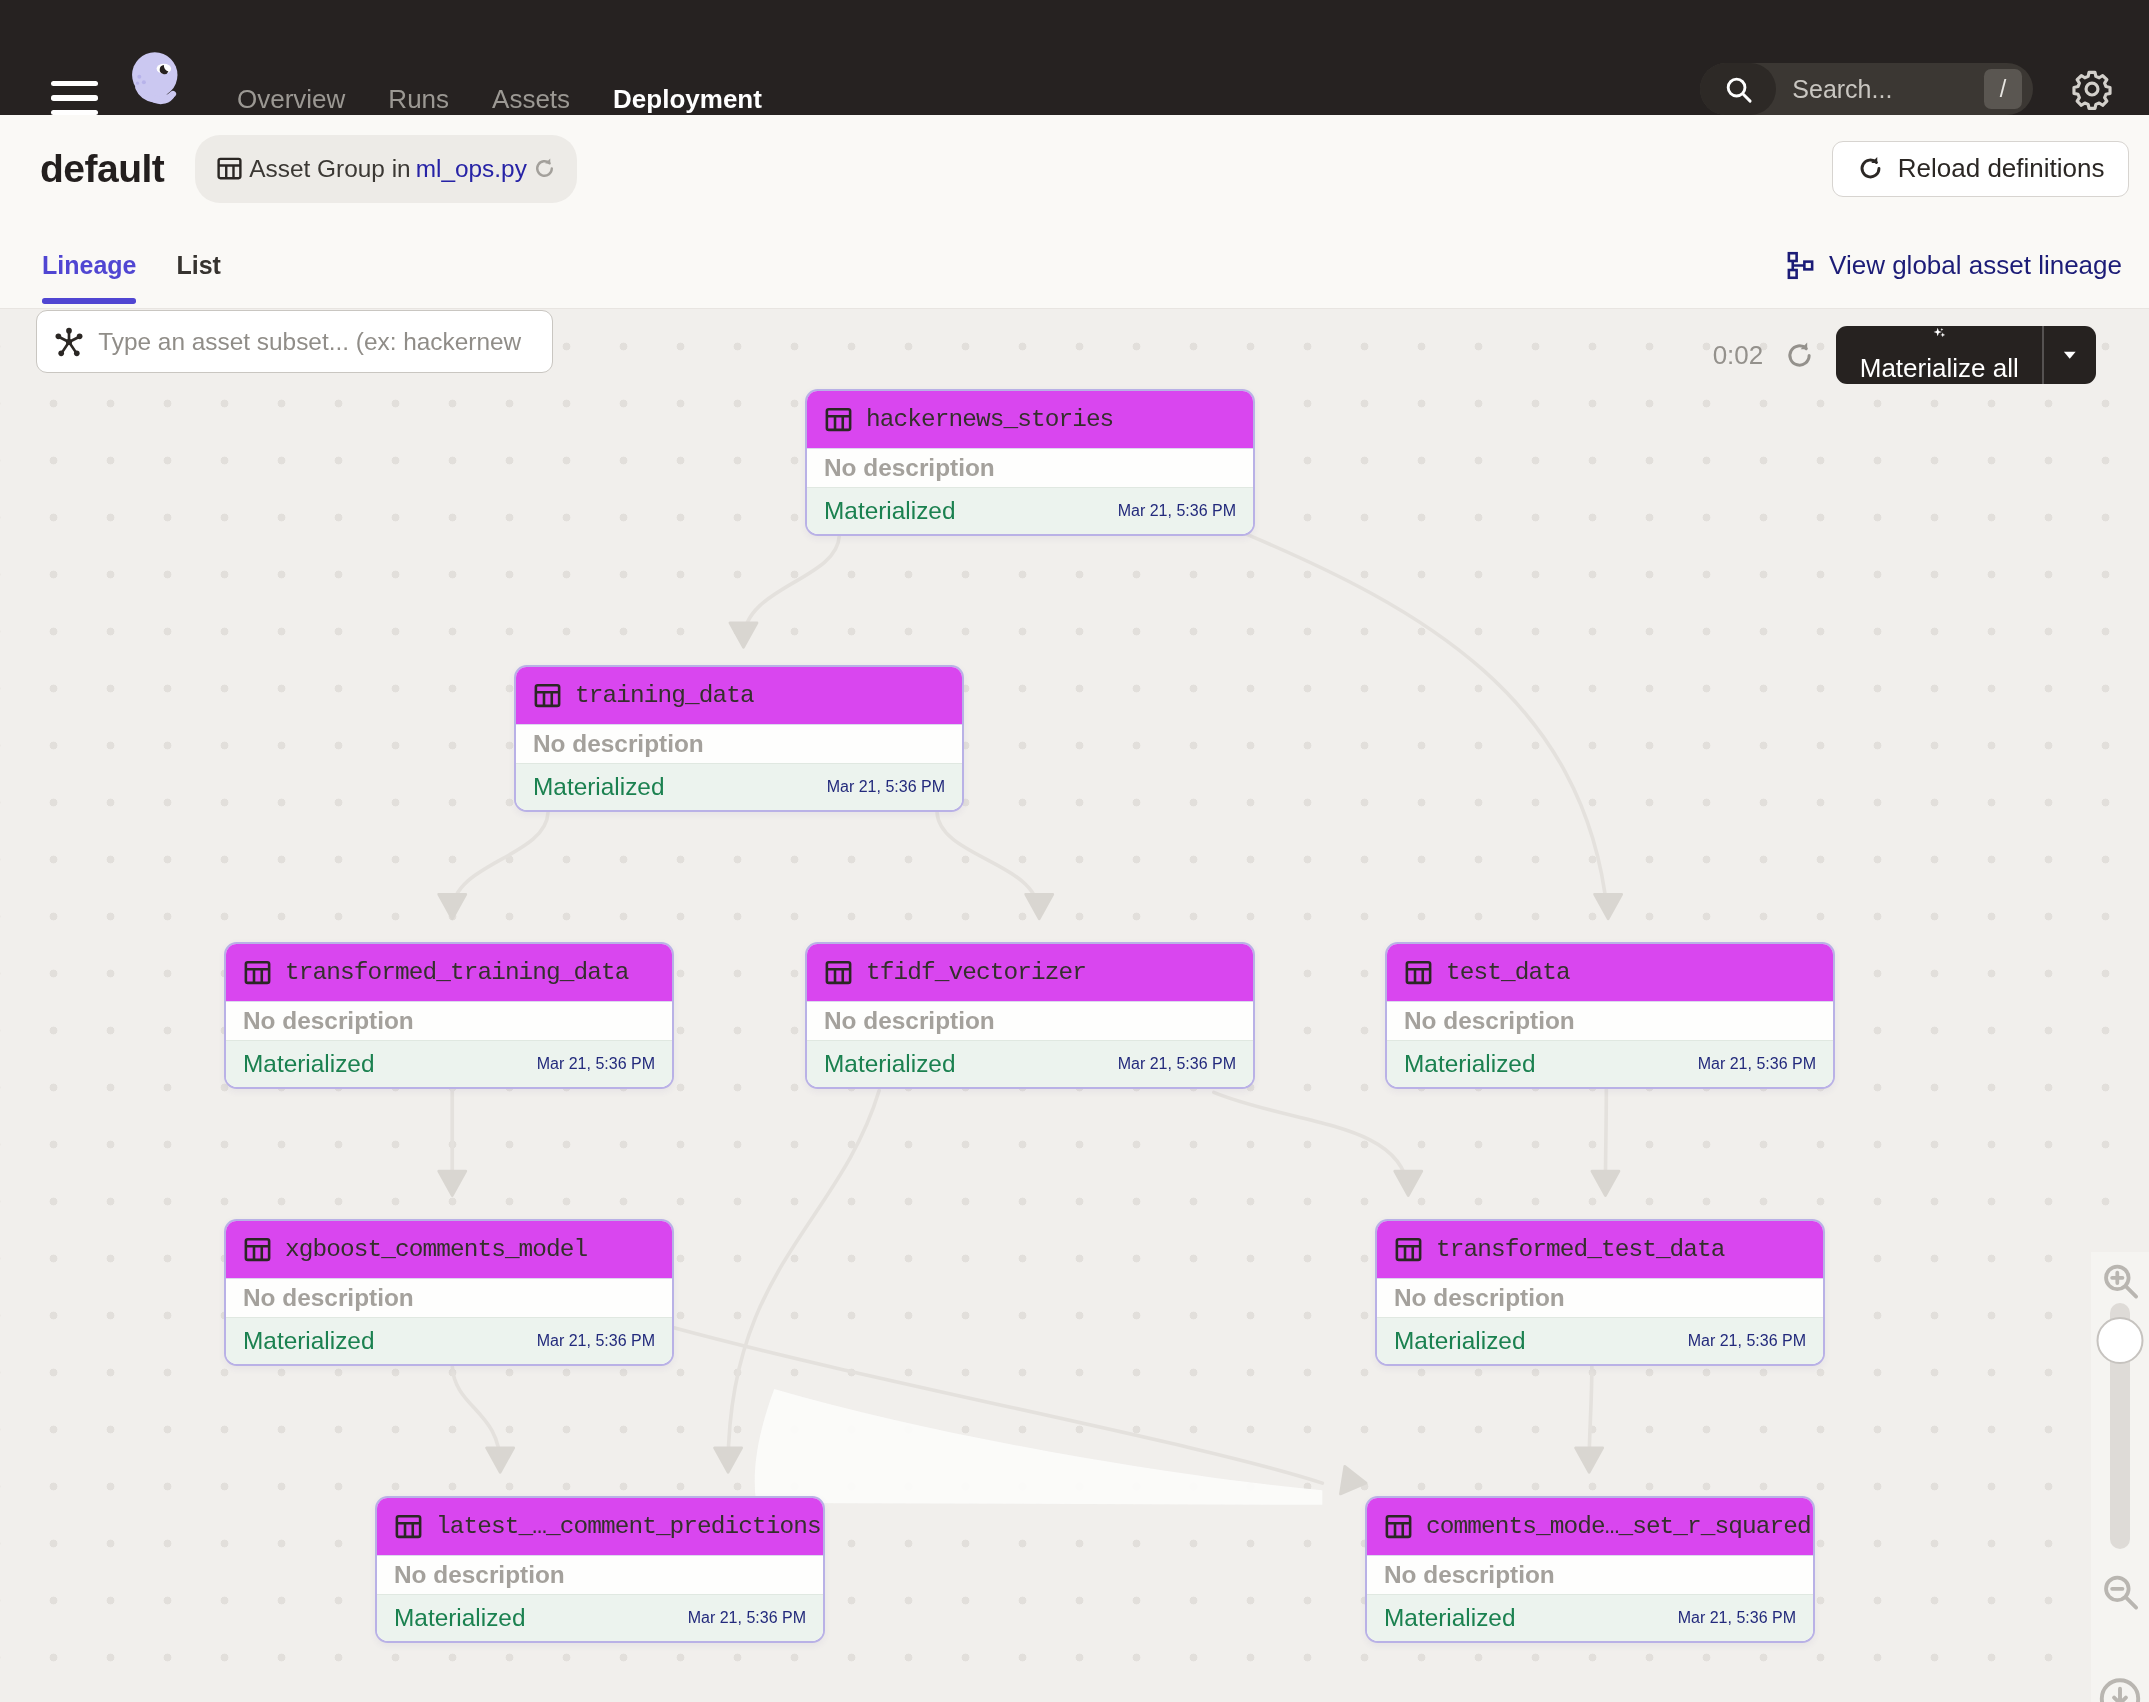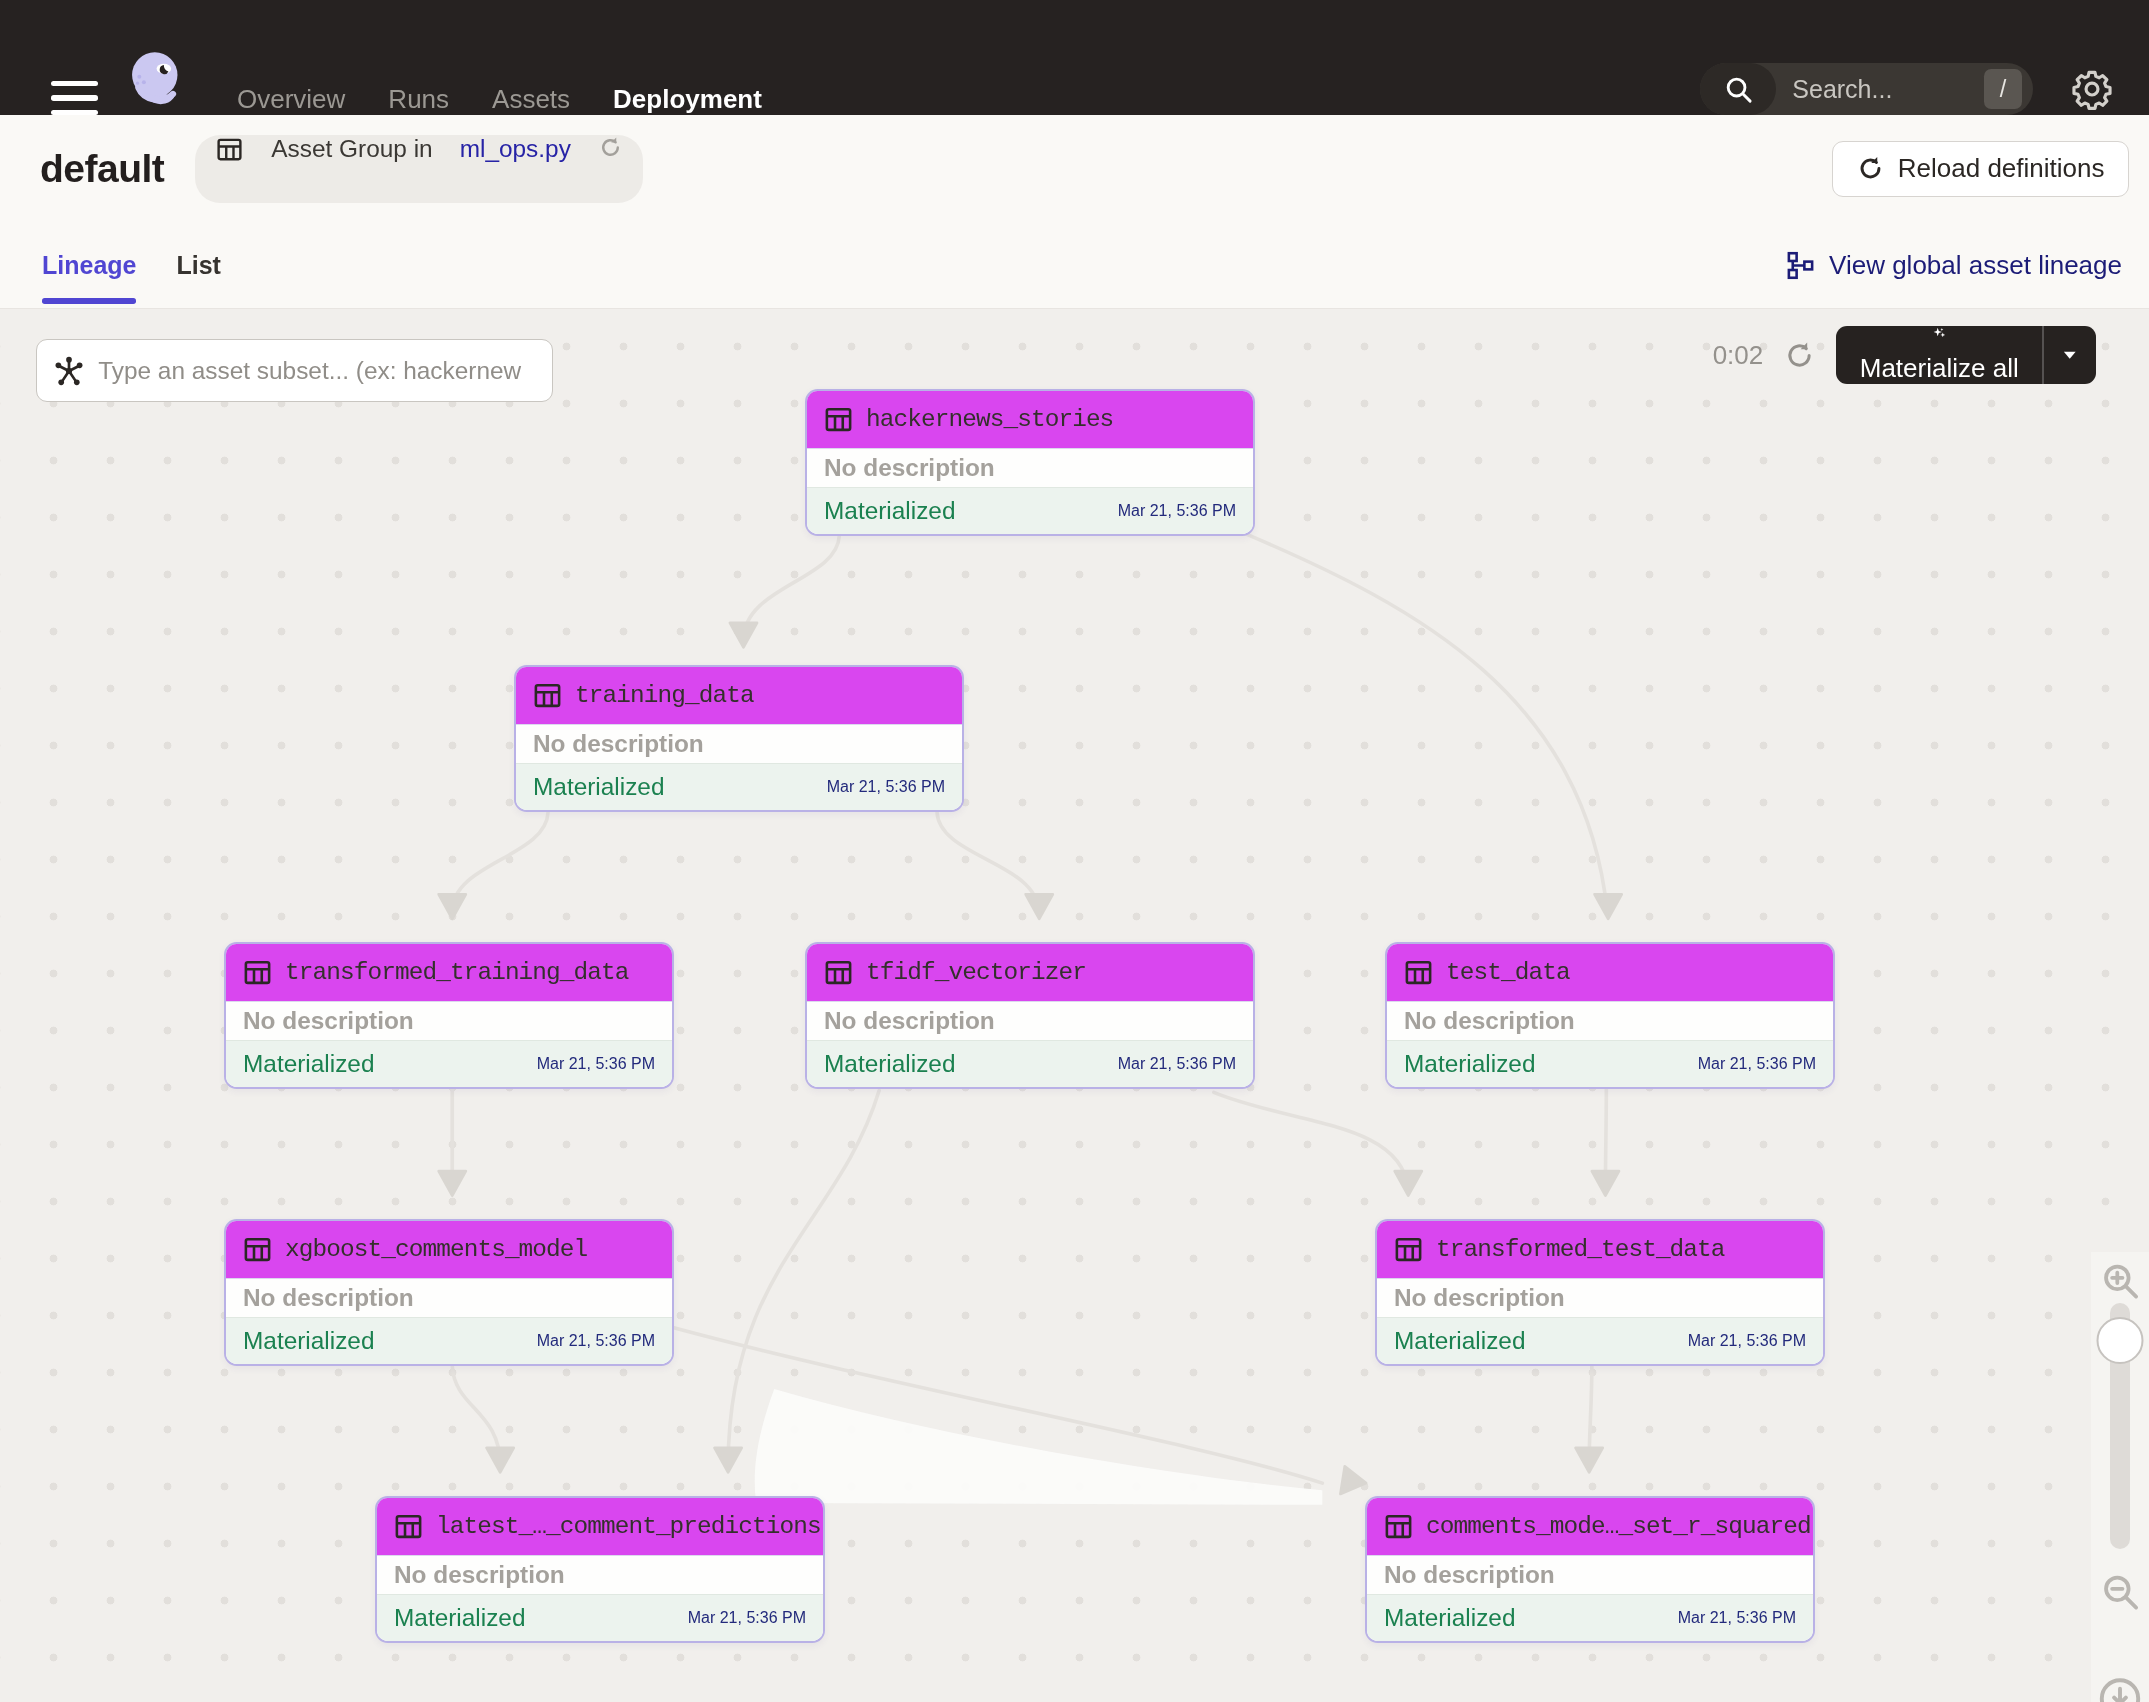--- a/index.html
+++ b/index.html
@@ -18,22 +18,22 @@
   .search-pill { width:333px; height:52px; border-radius:26px; background:#3b3733; display:flex; align-items:center; }
   .search-circle { width:76px; height:52px; border-radius:26px; background:#2d2926; display:flex; align-items:center; justify-content:center; }
   .search-ph { color:#c9c6c1; font-size:25px; margin-left:16.3px; flex:1; }
   .kbd-slash { width:38px; height:40px; margin-right:11px; border-radius:7.2px; background:#5a5651; color:#e8e6e2;
                font-size:23.5px; display:flex; align-items:center; justify-content:center; }
   .gear { color:#d3d0cb; }
 
   
   .header-row { height:107px; display:flex; align-items:center; padding:0 8px 0 40px; position:relative; }
   .page-title { font-size:39px; font-weight:700; color:#231f1e; letter-spacing:-0.5px; }
-  .group-badge { margin-left:31px; height:68px; background:#edebe7; border-radius:25px; display:flex; 
-                 padding:0 20px; gap:27px; }
+  .group-badge { margin-left:31px; height:68px; background:#edebe7; border-radius:25px; display:flex; align-items:center;
+                 padding:0 20px; gap:5px; }
   .group-badge .txt { font-size:24.4px; color:#3b3834; }
   .group-badge .lnk { color:#2723a6; cursor:pointer; }
   .badge-reload { color:#a3a09b; }
   .reload-btn { position:absolute; right:20px; top:50%; transform:translateY(-50%); height:56px; padding:0 23.5px;
                 background:#ffffff; border:1.8px solid #d7d4d0; border-radius:11px; display:flex; align-items:center; gap:12.7px;
                 font-size:26px; color:#2b2724; cursor:pointer; }
 
   
   .tabs-row { height:87px; border-bottom:1.8px solid #e8e5e1; display:flex; align-items:center; padding:0 27px 0 42px; position:relative; }
   .tab { font-size:25px; font-weight:700; color:#36332f; margin-right:40px; position:relative; height:100%;
@@ -46,21 +46,21 @@
   .graph { position:relative; height:1394px; background:#f1efec; overflow:hidden;
            background-image:radial-gradient(circle, #e2dfdb 3.6px, transparent 4.2px);
            background-size:57px 57px; background-position:25px 9px; }
   .edges { position:absolute; inset:0; }
   .edge { fill:none; stroke:#e4e1dd; stroke-width:4; stroke-linecap:round; }
   .arrow { fill:#d9d6d1; stroke:#d9d6d1; stroke-width:3; stroke-linejoin:round; }
   .ribbon { fill:#fbfbfa; opacity:.95; }
 
   
   .g-toolbar { position:absolute; left:0; right:0; top:0; height:100px; pointer-events:none; }
-  .subset-input { pointer-events:auto; position:absolute; left:36px; top:30px; width:517px; height:63px; background:#ffffff;
+  .subset-input { pointer-events:auto; position:absolute; left:36px; top:1px; width:517px; height:63px; background:#ffffff;
                   border:1.8px solid #c9c6c1; border-radius:11px; display:flex; align-items:center; padding:0 14.5px; gap:12.7px; overflow:hidden; }
   .subset-input input { border:0; outline:0; flex:1; font-size:24.4px; color:#3b3834; background:transparent; min-width:0; }
   .subset-input input::placeholder { color:#908d88; }
   .toolbar-right { pointer-events:auto; position:absolute; right:53px; top:17px; display:flex; align-items:center; gap:20px; }
   .timer { font-size:26px; color:#94918c; }
   .refresh-sm { color:#94918c; }
   .mat-btn { height:58px; background:#262220; border-radius:11px; display:flex; align-items:stretch; color:#ffffff; cursor:pointer; overflow:hidden; }
   .mat-main { display:flex; align-items:center; gap:12.7px; padding:0 23.5px; font-size:26px; font-weight:500;flex-direction:column; }
   .mat-divider { width:1.8px; background:rgba(255,255,255,0.22); }
   .mat-caret { width:52px; display:flex; align-items:center; justify-content:center; }

